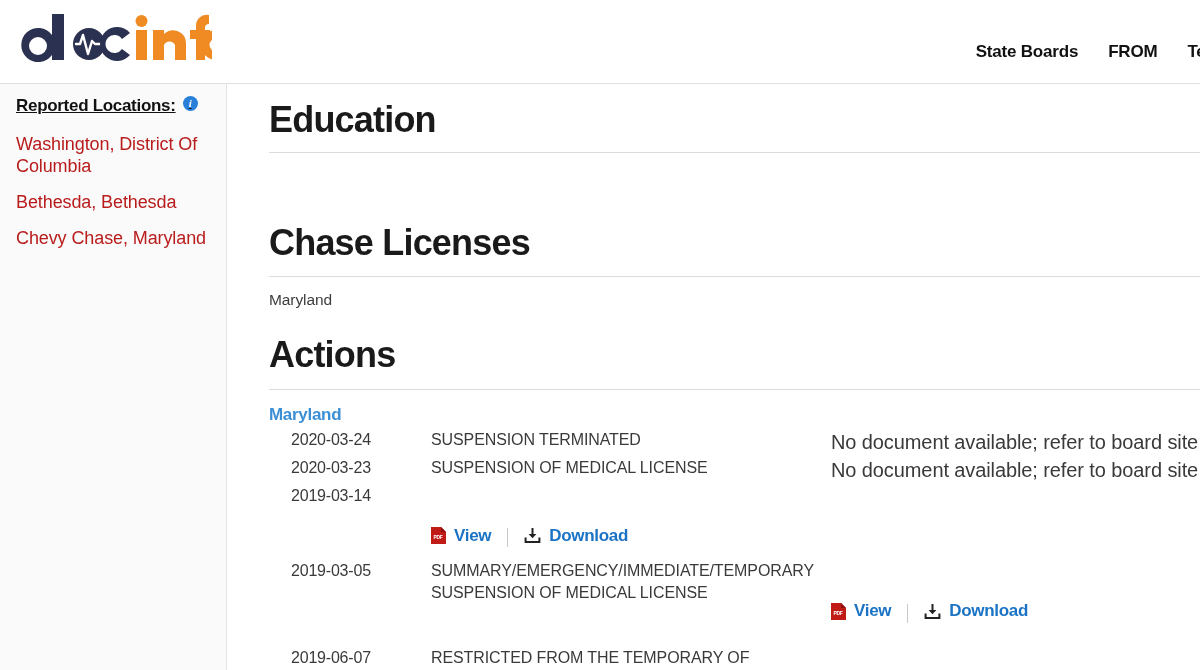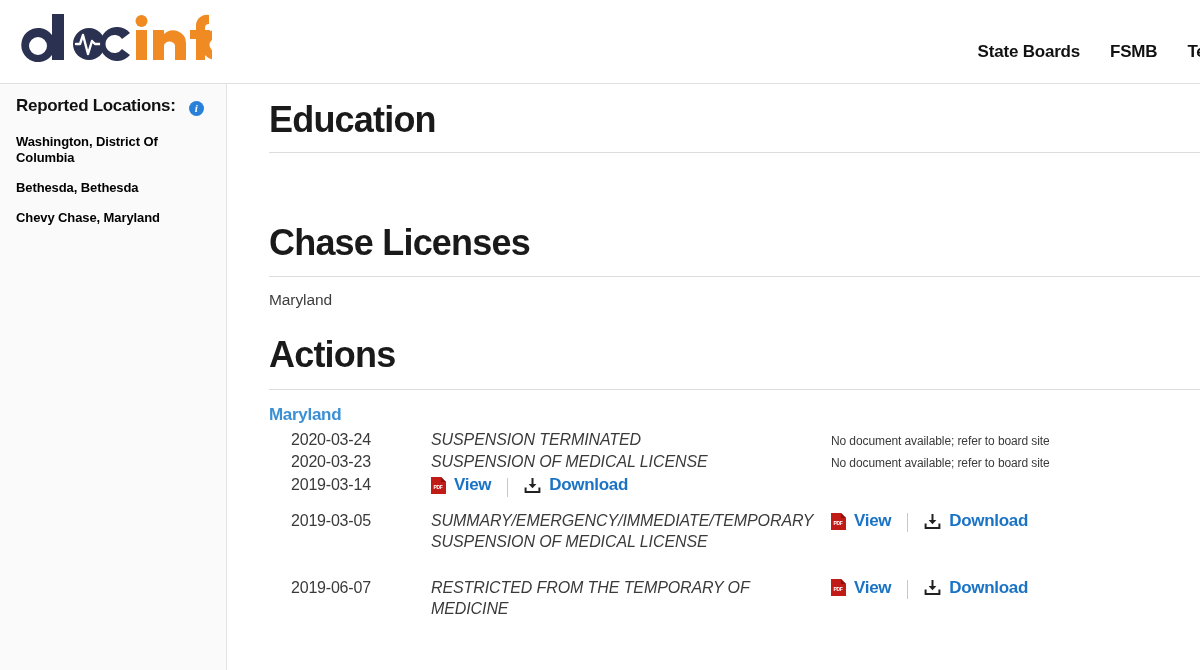--- a/index.html
+++ b/index.html
@@ -73,49 +73,49 @@
     padding: 12px 16px 0 16px;
   }
 
   .sidebar-title {
     font-family: "Liberation Sans", sans-serif;
     font-size: 17px;
     font-weight: bold;
     color: #111111;
     letter-spacing: -0.3px;
     display: flex;
-    align-items: flex-end;
-    gap: 13px;
+    align-items: flex-start;
+    gap: 7px;
     margin-bottom: 18px;
+    text-decoration: underline;
   }
 
   .info-icon {
     display: inline-block;
     width: 15px;
     height: 15px;
     flex: 0 0 15px;
     border-radius: 50%;
     background: #2980d9;
     color: #ffffff;
     font-size: 11px;
     font-weight: bold;
     font-style: italic;
     line-height: 15px;
     text-align: center;
     font-family: "Liberation Serif", serif;
     cursor: pointer;
   }
 
   .loc-item {
-    font-size: 13px;
-    color: #000000;
+    font-size: 18px;
+    color: #b91c1c;
     line-height: 1.22;
     margin-bottom: 14px;
     letter-spacing: -0.1px;
-    font-weight: bold;
   }
 
   
   .main {
     flex: 1 1 auto;
     padding: 0 0 0 42px;
     min-width: 0;
   }
 
   .section-heading {
@@ -178,40 +178,40 @@
     padding-left: 22px;
     letter-spacing: -0.2px;
     white-space: nowrap;
   }
 
   .cell-desc {
     flex: 0 0 400px;
     width: 400px;
     padding-right: 24px;
     letter-spacing: -0.1px;
-    font-style: italic;
   }
 
   .cell-doc {
     flex: 1 1 auto;
     min-width: 0;
     white-space: nowrap;
   }
 
   .doc-none {
-    font-size: 12px;
+    font-size: 20px;
     color: #3a3a3a;
     letter-spacing: -0.1px;
     margin-top: 16px;
   }
 
   .doc-links {
     display: flex;
     align-items: flex-end;
     gap: 0;
+    margin-top: 40px;
   }
 
   .doc-link {
     display: inline-flex;
     align-items: center;
     gap: 8px;
     color: #1a73c4;
     font-size: 17px;
     font-weight: bold;
     letter-spacing: -0.3px;
@@ -251,21 +251,21 @@
 
       <path d="M178 20 h6 v-5 a11 11 0 0 1 13 -10 v9 a4 4 0 0 0 -4 4 v2 h5 v9 h-5 v21 h-9 v-21 h-6 z" fill="#ef8b22"></path>
 
       <circle cx="204" cy="35" r="15" fill="#ef8b22"></circle>
       <circle cx="204" cy="35" r="6.5" fill="#ffffff"></circle>
     </svg>
   </div>
 
   <div class="nav">
     <a class="nav-link" href="#">State Boards</a>
-    <a class="nav-link" href="#">FSMB</a>
+    <a class="nav-link" href="#">FROM</a>
     <a class="nav-link truncated" href="#">Ter</a>
   </div>
 </div>
 
 <div class="layout">
 
   <aside class="sidebar">
     <div class="sidebar-title">
       <span>Reported Locations:</span>
       <span class="info-icon">i</span>

